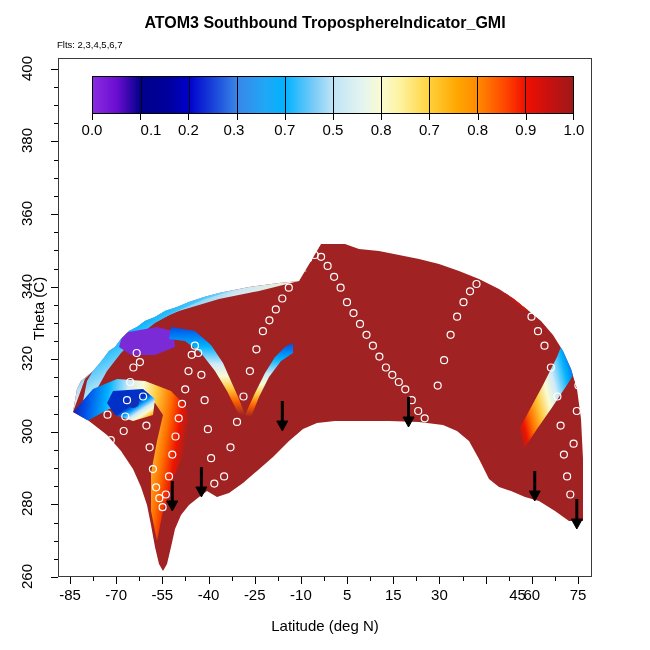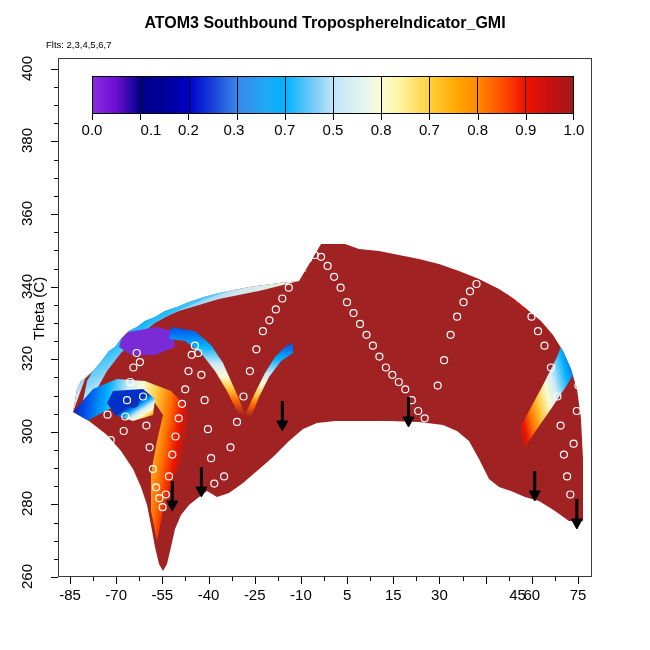--- a/index.html
+++ b/index.html
@@ -14,21 +14,21 @@
   .title{
     position:absolute;left:0;top:14px;width:650px;
     text-align:center;
     font-size:16px;font-weight:bold;color:#000;
     letter-spacing:0px;
   }
   .annot{
     position:absolute;
     font-size:9.5px;color:#000;white-space:nowrap;
   }
-  #fits-line{left:46px;top:39px;}
+  #fits-line{left:57px;top:39px;}
   #mmdd-line{left:62px;top:62px;}
 
   
   #plot-frame{
     position:absolute;
     left:58px;top:58px;
     width:534px;height:519px;
     border:1px solid #3a3a3a;
     box-sizing:border-box;
     background:#fff;
@@ -384,20 +384,21 @@
         <span style="left: 337.4px;">0.7</span>
         <span style="left: 385.6px;">0.8</span>
         <span style="left: 433.8px;">0.9</span>
         <span style="left: 482px; text-align: right;">1.0</span>
       </div>
 </div>
 
 <div id="yaxis"></div>
 <div id="xaxis"></div>
 <div id="ylabel">Theta (C)</div>
+<div id="xlabel">Latitude (deg N)</div>
 
 <div class="ytick-mark" style="left: 51px; top: 577px;"></div>
     <div class="ytick-label" style="left: 6px; top: 568px; width: 40px; text-align: center;">260</div>
     <div class="ytick-mark" style="left: 51px; top: 504.413px;"></div>
     <div class="ytick-label" style="left: 6px; top: 495.413px; width: 40px; text-align: center;">280</div>
     <div class="ytick-mark" style="left: 51px; top: 431.825px;"></div>
     <div class="ytick-label" style="left: 6px; top: 422.825px; width: 40px; text-align: center;">300</div>
     <div class="ytick-mark" style="left: 51px; top: 359.238px;"></div>
     <div class="ytick-label" style="left: 6px; top: 350.238px; width: 40px; text-align: center;">320</div>
     <div class="ytick-mark" style="left: 51px; top: 286.65px;"></div>

